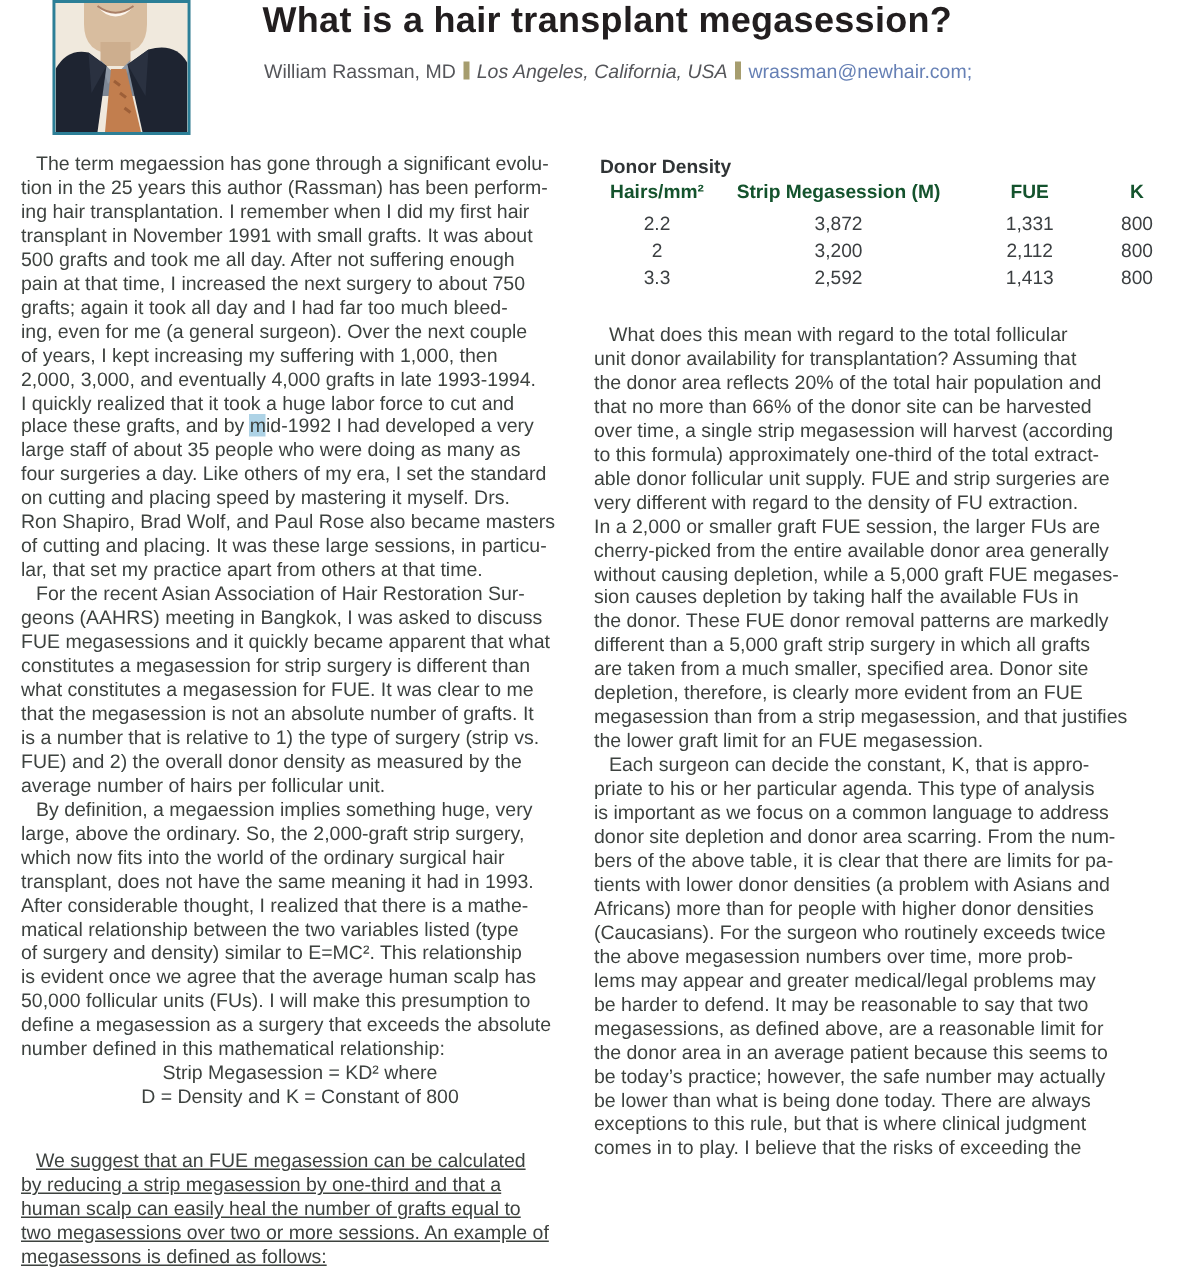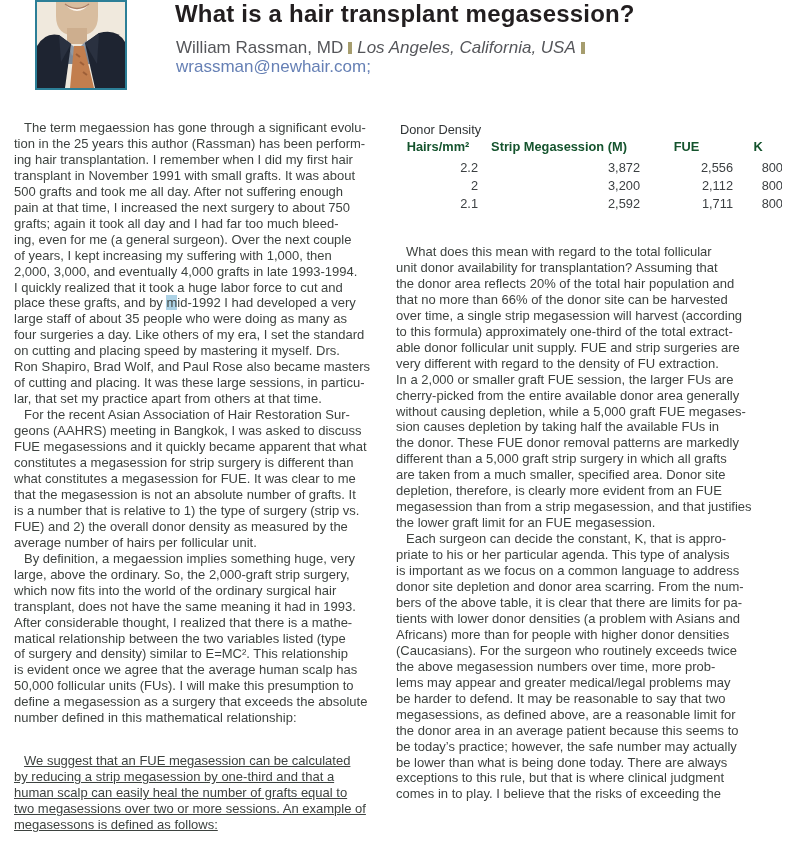--- a/index.html
+++ b/index.html
@@ -29,37 +29,37 @@
     margin: 0;
     font-size: 24px;
     font-weight: bold;
     color: #221e1f;
     letter-spacing: 0.2px;
     font-family: "Liberation Sans", sans-serif;
   }
   .authors {
     position: absolute;
     left: 176px; top: 38px;
-    font-size: 17px;
+    font-size: 13px;
     line-height: 19px;
     color: #55565a;
   }
   .authors .loc { font-style: italic; }
   .sep-bar {
     display: inline-block;
     width: 4px; height: 12px;
     background: #a69d6e;
     margin: 0 5px;
     vertical-align: -1px;
   }
   .email { color: #6680b5; text-decoration: none; cursor: pointer; }
   
   .columns {
     position: absolute;
-    left: 14px; top: 120px;
+    left: 14px; top: 101px;
     width: 776px;
     display: flex;
     gap: 10px;
   }
   .col-left  { width: 372px; }
   .col-right { width: 387px; }
   .para {
     margin: 0;
     font-size: 13px;
     line-height: 15.95px;
@@ -69,49 +69,49 @@
   }
   .formula {
     text-align: center;
     text-indent: 0;
   }
   .gap-top { margin-top: 27px; text-decoration: underline; }
   .hl { background: #aed3e6; }
   
   .table-wrap { margin-left: 2px; margin-top: 2px; }
   .table-title {
-    font-weight: normal;
+    font-weight: bold;
     font-size: 12.8px;
     color: #303436;
     padding-left: 2px;
     margin-bottom: 1px;
   }
   table.donor {
     border-collapse: collapse;
     font-size: 12.8px;
     color: #3b3f41;
   }
   table.donor th {
     font-weight: bold;
     color: #14532d;
     text-align: center;
     padding: 1px 0 4px 0;
     white-space: nowrap;
   }
   table.donor td {
-    text-align: right;
+    text-align: center;
     height: 18px;
     padding: 0;
   }
   .example {
     margin-left: -14px;
     margin-top: 12px;
     text-indent: 9px;
   }
-  .rp1 { margin-top: 32px; }
+  .rp1 { margin-top: 22px; }
 </style>
 </head>
 <body>
 
 <div class="page">
 
   <div class="photo">
     <svg width="88" height="86" viewBox="0 0 88 86">
       <rect x="0" y="0" width="88" height="86" fill="#f0e9dd"></rect>
 
@@ -178,20 +178,22 @@
 large, above the ordinary. So, the 2,000-graft strip surgery,
 which now fits into the world of the ordinary surgical hair
 transplant, does not have the same meaning it had in 1993.
 After considerable thought, I realized that there is a mathe-
 matical relationship between the two variables listed (type
 of surgery and density) similar to E=MC². This relationship
 is evident once we agree that the average human scalp has
 50,000 follicular units (FUs). I will make this presumption to
 define a megasession as a surgery that exceeds the absolute
 number defined in this mathematical relationship:</p>
+      <p class="para formula">Strip Megasession = KD² where
+D = Density and K = Constant of 800</p>
       <p class="para gap-top">We suggest that an FUE megasession can be calculated
 by reducing a strip megasession by one-third and that a
 human scalp can easily heal the number of grafts equal to
 two megasessions over two or more sessions. An example of
 megasessons is defined as follows:</p>
     </div>
 
     <div class="col-right">
       <div class="table-wrap">
         <div class="table-title">Donor Density</div>
@@ -207,33 +209,33 @@
               <th>Hairs/mm²</th>
               <th>Strip Megasession (M)</th>
               <th>FUE</th>
               <th>K</th>
             </tr>
           </thead>
           <tbody>
             <tr>
               <td>2.2</td>
               <td>3,872</td>
-              <td>2,556</td>
+              <td>1,331</td>
               <td>800</td>
             </tr>
             <tr>
               <td>2</td>
               <td>3,200</td>
               <td>2,112</td>
               <td>800</td>
             </tr>
             <tr>
-              <td>2.1</td>
+              <td>3.3</td>
               <td>2,592</td>
-              <td>1,711</td>
+              <td>1,413</td>
               <td>800</td>
             </tr>
           </tbody>
         </table>
       </div>
 
       <p class="para rp1">What does this mean with regard to the total follicular
 unit donor availability for transplantation? Assuming that
 the donor area reflects 20% of the total hair population and
 that no more than 66% of the donor site can be harvested

